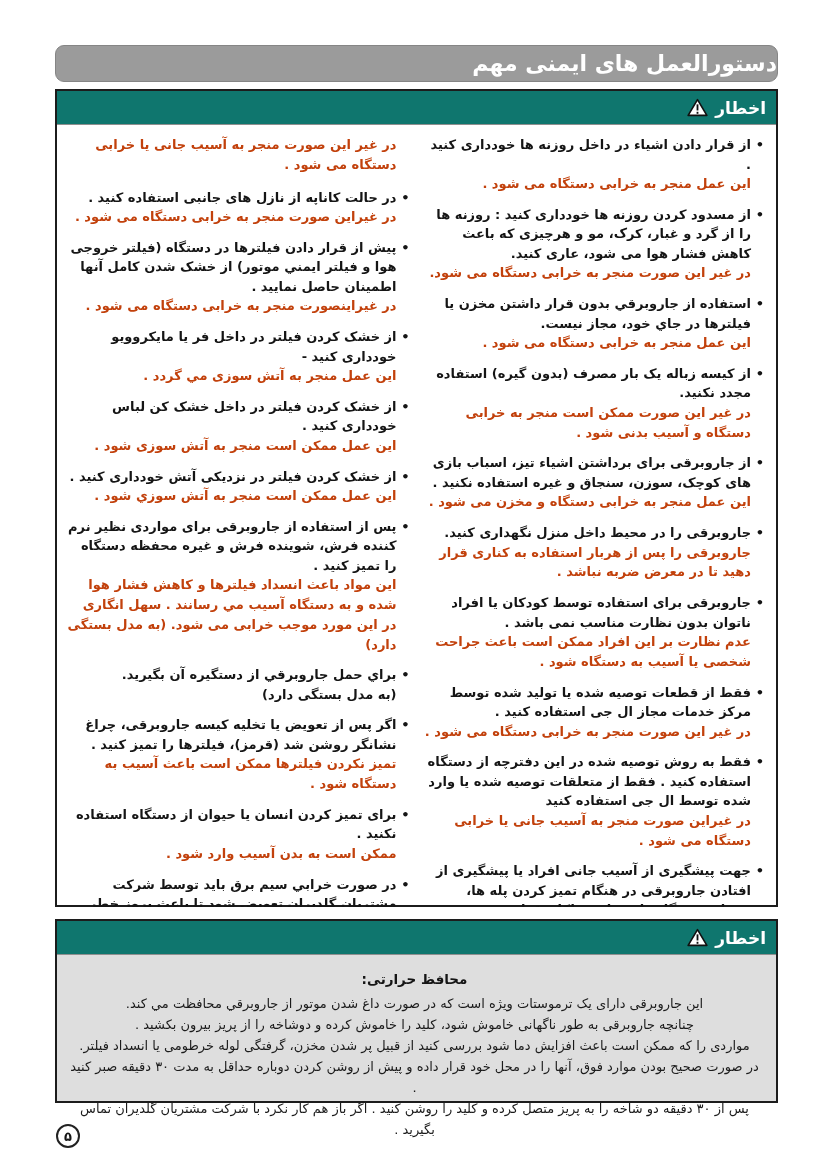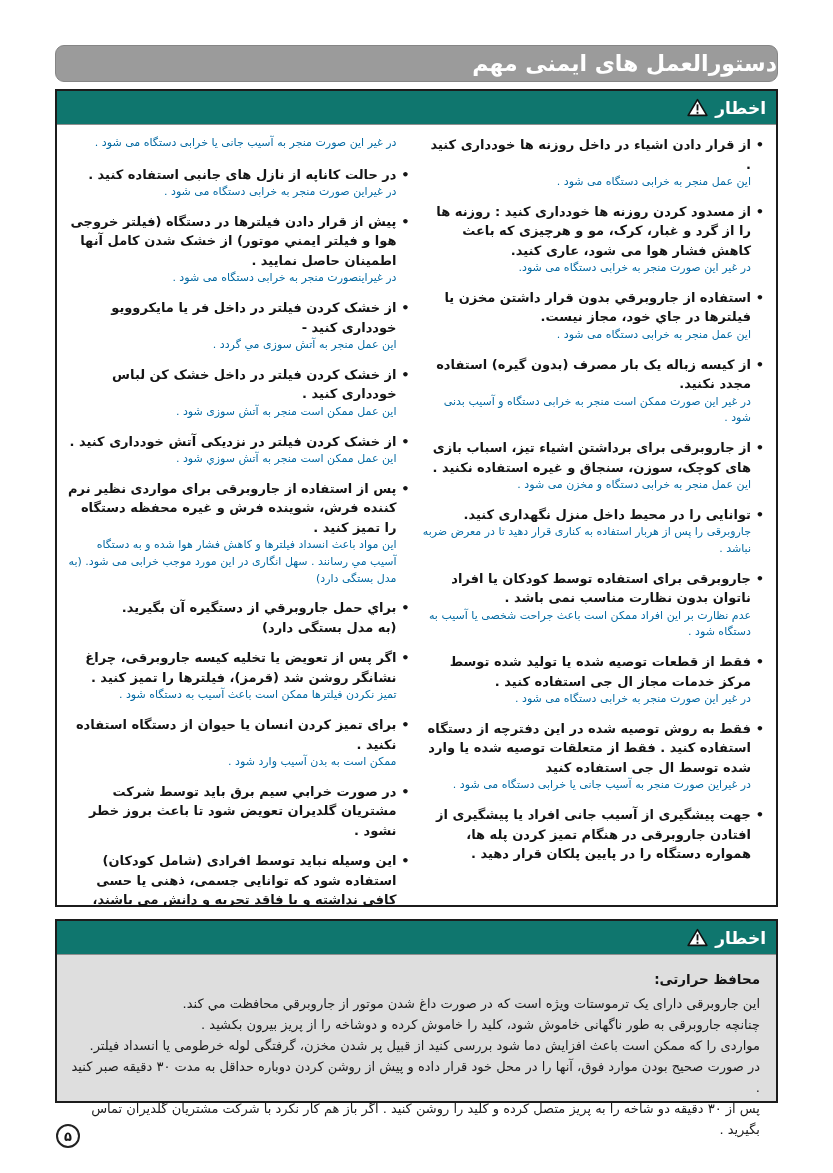--- a/index.html
+++ b/index.html
@@ -51,25 +51,25 @@
     padding-right:13px;
     margin-bottom:11px;
     text-align:right;
   }
   .w-item .bullet{
     position:absolute;right:0;top:0;
     font-weight:bold;font-size:13px;line-height:1.5;
   }
   .w-head{font-weight:bold;font-size:13px;line-height:1.5;}
   .w-head2{font-weight:bold;font-size:13px;line-height:1.5;}
-  .w-body{font-size:11px;line-height:1.52;font-weight:normal;color:#0369a1;}
+  .w-body{font-size:13px;line-height:1.52;font-weight:bold;color:#c2410c;}
   .w-item.lead{margin-bottom:13px;}
   
   .thermo-content{
-    padding:14px 16px 10px 12px;box-sizing:border-box;text-align:right;
+    padding:14px 16px 10px 12px;box-sizing:border-box;text-align:center;
   }
   .thermo-heading{font-weight:bold;font-size:13.5px;line-height:1.6;margin-bottom:2px;}
   .thermo-line{font-size:13px;line-height:1.62;color:#1b1b1b;}
   
   .page-num{
     position:absolute;top:1124px;left:56px;
     width:24px;height:24px;border:2px solid #222;border-radius:50%;
     display:flex;align-items:center;justify-content:center;
     box-sizing:border-box;
   }
@@ -117,21 +117,21 @@
             <div class="w-head">از کیسه زباله یک بار مصرف (بدون گیره) استفاده مجدد نکنید.</div>
             <div class="w-body">در غیر این صورت ممکن است منجر به خرابی دستگاه و آسیب بدنی شود .</div>
           </div>
           <div class="w-item">
             <span class="bullet">•</span>
             <div class="w-head">از جاروبرقی برای برداشتن اشیاء تیز، اسباب بازی های کوچک، سوزن، سنجاق و غیره استفاده نکنید .</div>
             <div class="w-body">این عمل منجر به خرابی دستگاه و مخزن می شود .</div>
           </div>
           <div class="w-item">
             <span class="bullet">•</span>
-            <div class="w-head">توانایی را در محیط داخل منزل نگهداری کنید.</div>
+            <div class="w-head">جاروبرقی را در محیط داخل منزل نگهداری کنید.</div>
             <div class="w-body">جاروبرقی را پس از هربار استفاده به کناری قرار دهید تا در معرض ضربه نباشد .</div>
           </div>
           <div class="w-item">
             <span class="bullet">•</span>
             <div class="w-head">جاروبرقی برای استفاده توسط کودکان یا افراد ناتوان بدون نظارت مناسب نمی باشد .</div>
             <div class="w-body">عدم نظارت بر این افراد ممکن است باعث جراحت شخصی یا آسیب به دستگاه شود .</div>
           </div>
           <div class="w-item">
             <span class="bullet">•</span>
             <div class="w-head">فقط از قطعات توصیه شده یا تولید شده توسط مرکز خدمات مجاز ال جی استفاده کنید .</div>

